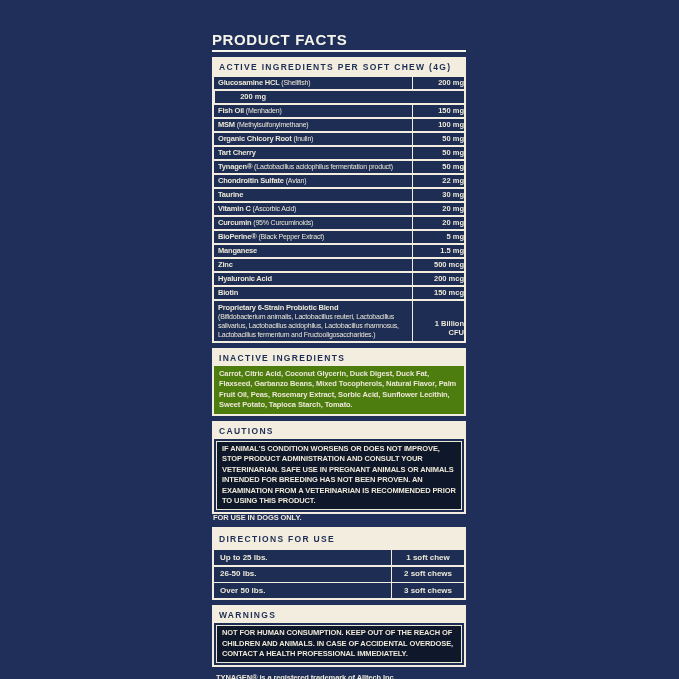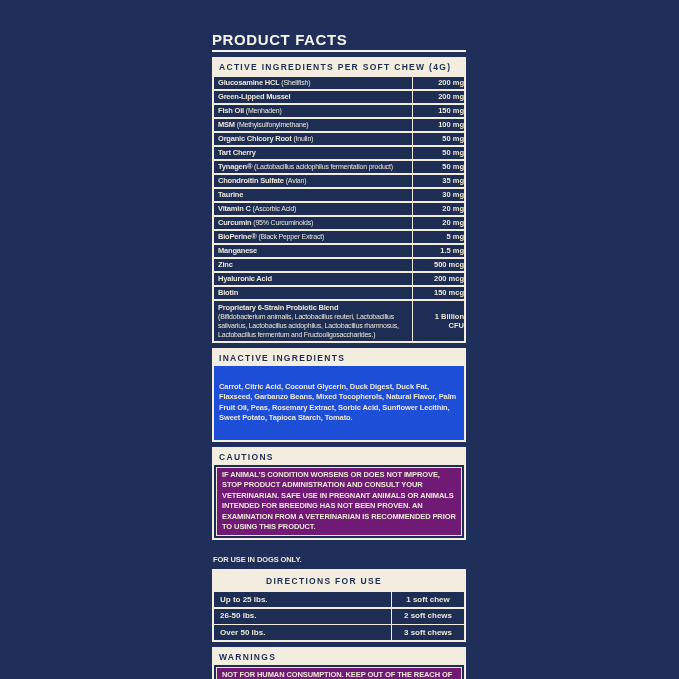--- a/index.html
+++ b/index.html
@@ -8,44 +8,44 @@
   .content{position:absolute;left:212px;top:31px;width:254px;}
 
   
   .title{color:#f7f4ea;font-size:15px;font-weight:800;letter-spacing:.6px;line-height:17px;}
   .title-rule{height:2px;background:#f7f4ea;margin-top:2px;}
 
   
   .panel{background:#f2edde;padding:2px;margin-top:5px;}
   .panel-h{color:#1d2d54;font-size:8.5px;font-weight:700;letter-spacing:1.3px;
            padding:4px 5px 3px 5px;line-height:9px;}
-  .panel-h.tall{padding:6px 5px 5px 5px;margin-left:47px;}
+  .panel-h.tall{padding:6px 5px 5px 5px;}
 
   
   .arow{display:flex;background:#1d2d54;margin-top:1.5px;}
   .arow .name{flex:1;min-width:0;overflow:hidden;white-space:nowrap;
               padding:2px 3px 2px 4px;font-size:7.5px;line-height:8.5px;
               font-weight:700;color:#ece7d6;letter-spacing:-.2px;}
   .arow .name .detail{font-weight:400;font-size:7px;letter-spacing:-.2px;}
   .arow .amt{width:46px;border-left:1.5px solid #f2edde;padding:2px 0 2px 5px;
              font-size:7.5px;line-height:8.5px;font-weight:700;color:#ece7d6;text-align:right;}
   .arow.multi .name{white-space:normal;line-height:9px;}
   .arow.multi .name .detail{display:block;}
-  .arow.multi .amt{line-height:9.5px;padding-top:11px;}
+  .arow.multi .amt{line-height:9.5px;padding-top:18px;}
 
   
-  .navy-box{background:#1d4ed8;color:#ece7d6;font-size:7.5px;font-weight:700;
-            line-height:10.5px;padding:16px 5px;letter-spacing:-.1px;}
+  .navy-box{background:#4d7c0f;color:#ece7d6;font-size:7.5px;font-weight:700;
+            line-height:10.5px;padding:3px 5px;letter-spacing:-.1px;}
   .obox{background:#1d2d54;padding:2px;}
-  .obox-inner{border:1px solid #ece7d6;background:#701a75;color:#ece7d6;
+  .obox-inner{border:1px solid #ece7d6;background:#0f172a;color:#ece7d6;
               font-size:7.5px;font-weight:700;line-height:10.5px;padding:2px 5px;
               letter-spacing:-.1px;}
 
   .note{color:#ece7d6;font-size:7.5px;font-weight:700;letter-spacing:-.1px;
-        margin:16px 0 0 1px;line-height:8px;}
+        margin:0 0 0 1px;line-height:8px;}
 
   
   .drow{display:flex;background:#1d2d54;margin-top:1.5px;gap:40px;}
   .drow .w{flex:1;padding:3.5px 0 3px 6px;font-size:8px;line-height:8.5px;
            font-weight:700;color:#ece7d6;}
   .drow .d{width:72px;border-left:1.5px solid #f2edde;text-align:center;
            padding:3.5px 0 3px 0;font-size:8px;line-height:8.5px;
            font-weight:700;color:#ece7d6;margin-left:20px;}
 
   .footnotes{margin:6px 0 0 4px;color:#ece7d6;font-size:7.5px;font-weight:700;
@@ -61,21 +61,20 @@
     <div class="title-rule"></div>
 
     <div class="panel">
       <div class="panel-h">ACTIVE INGREDIENTS PER SOFT CHEW (4G)</div>
 
       <div class="arow">
         <div class="name"><span>Glucosamine HCL</span> <span class="detail">(Shellfish)</span></div>
         <div class="amt">200 mg</div>
       </div>
       <div class="arow">
-        <div class="name"><span>Green-Lipped Mussel</span> <span class="detail"></span></div>
         <div class="amt">200 mg</div>
       </div>
       <div class="arow">
         <div class="name"><span>Fish Oil</span> <span class="detail">(Menhaden)</span></div>
         <div class="amt">150 mg</div>
       </div>
       <div class="arow">
         <div class="name"><span>MSM</span> <span class="detail">(Methylsulfonylmethane)</span></div>
         <div class="amt">100 mg</div>
       </div>
@@ -86,21 +85,21 @@
       <div class="arow">
         <div class="name"><span>Tart Cherry</span> <span class="detail"></span></div>
         <div class="amt">50 mg</div>
       </div>
       <div class="arow">
         <div class="name"><span>Tynagen®</span> <span class="detail">(Lactobacillus acidophilus fermentation product)</span></div>
         <div class="amt">50 mg</div>
       </div>
       <div class="arow">
         <div class="name"><span>Chondroitin Sulfate</span> <span class="detail">(Avian)</span></div>
-        <div class="amt">35 mg</div>
+        <div class="amt">22 mg</div>
       </div>
       <div class="arow">
         <div class="name"><span>Taurine</span> <span class="detail"></span></div>
         <div class="amt">30 mg</div>
       </div>
       <div class="arow">
         <div class="name"><span>Vitamin C</span> <span class="detail">(Ascorbic Acid)</span></div>
         <div class="amt">20 mg</div>
       </div>
       <div class="arow">

